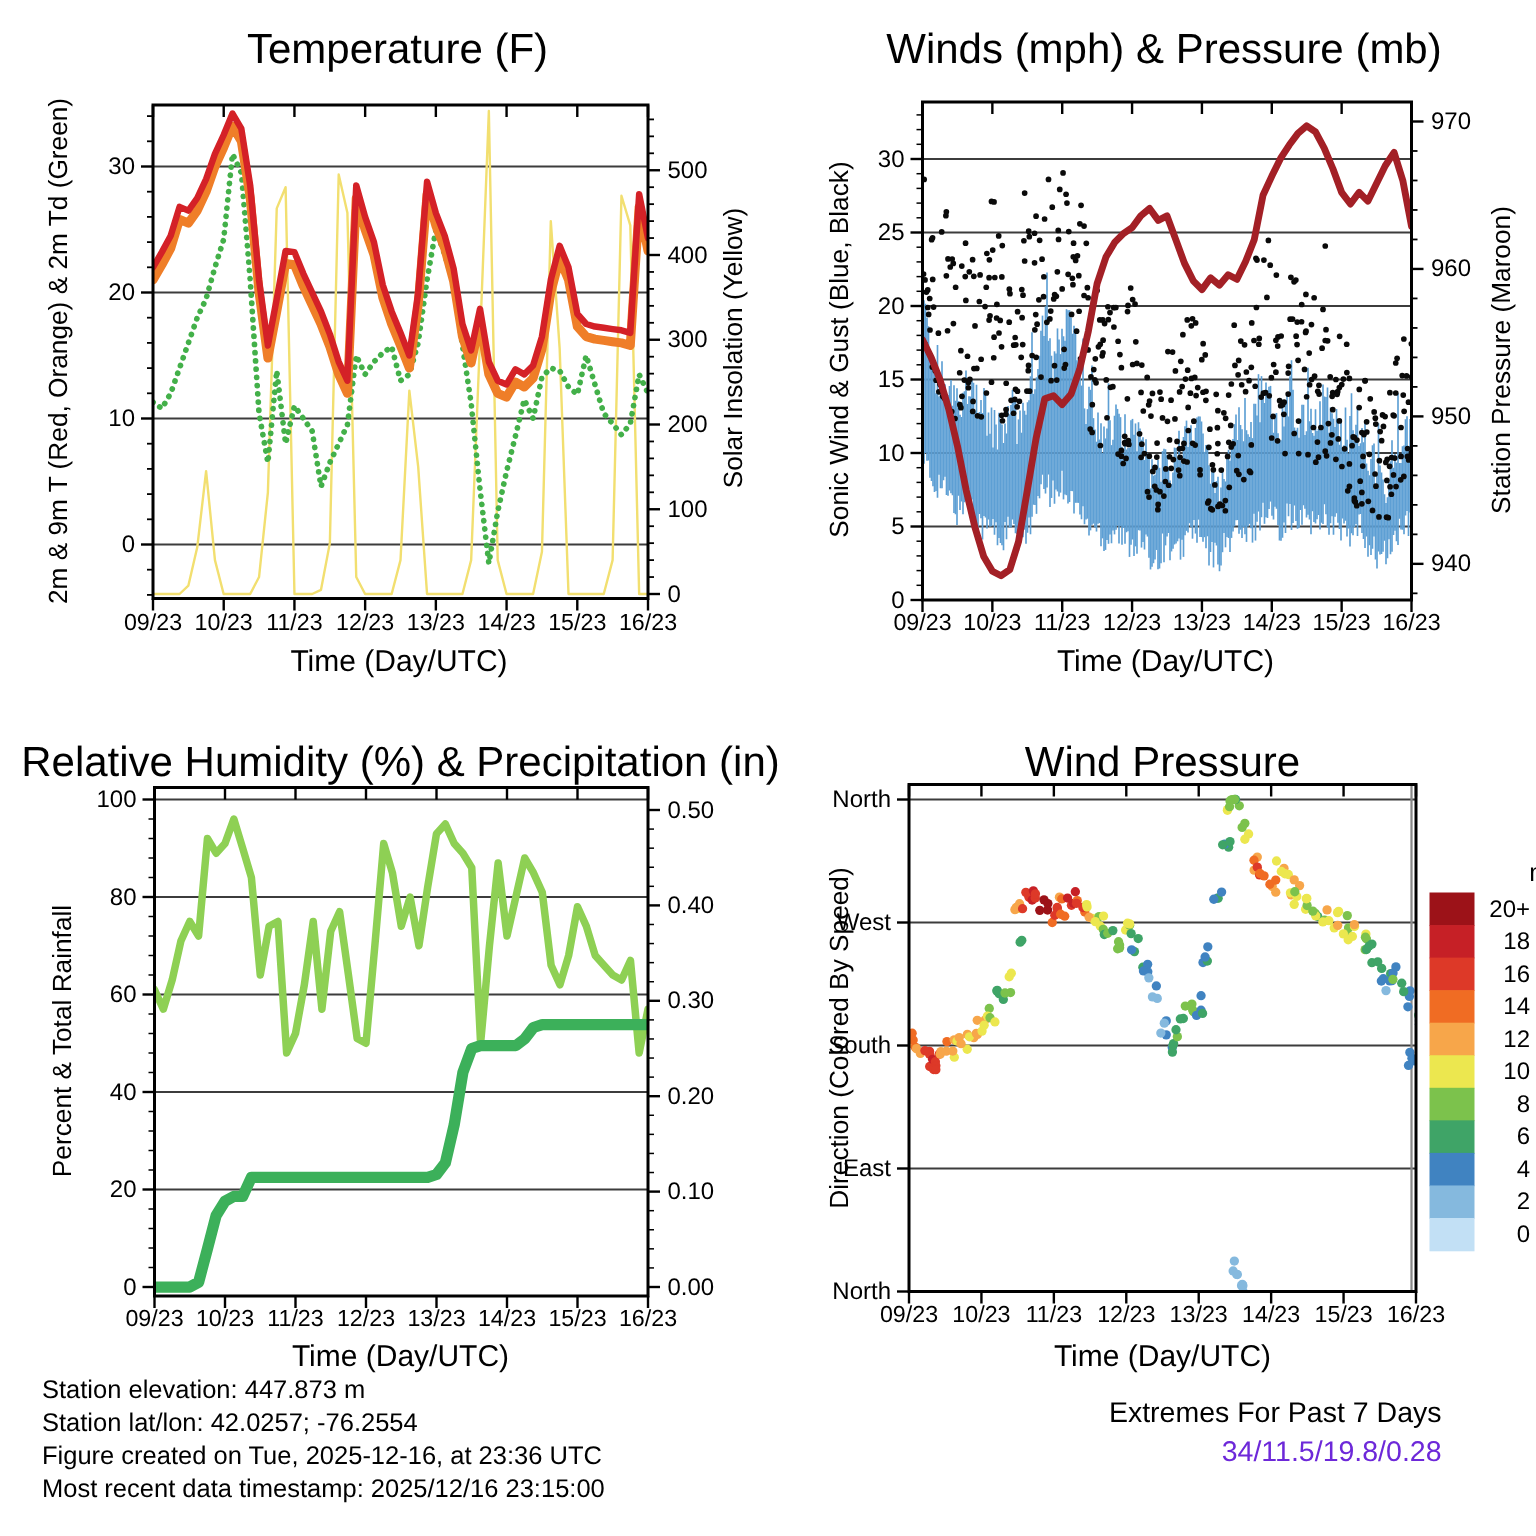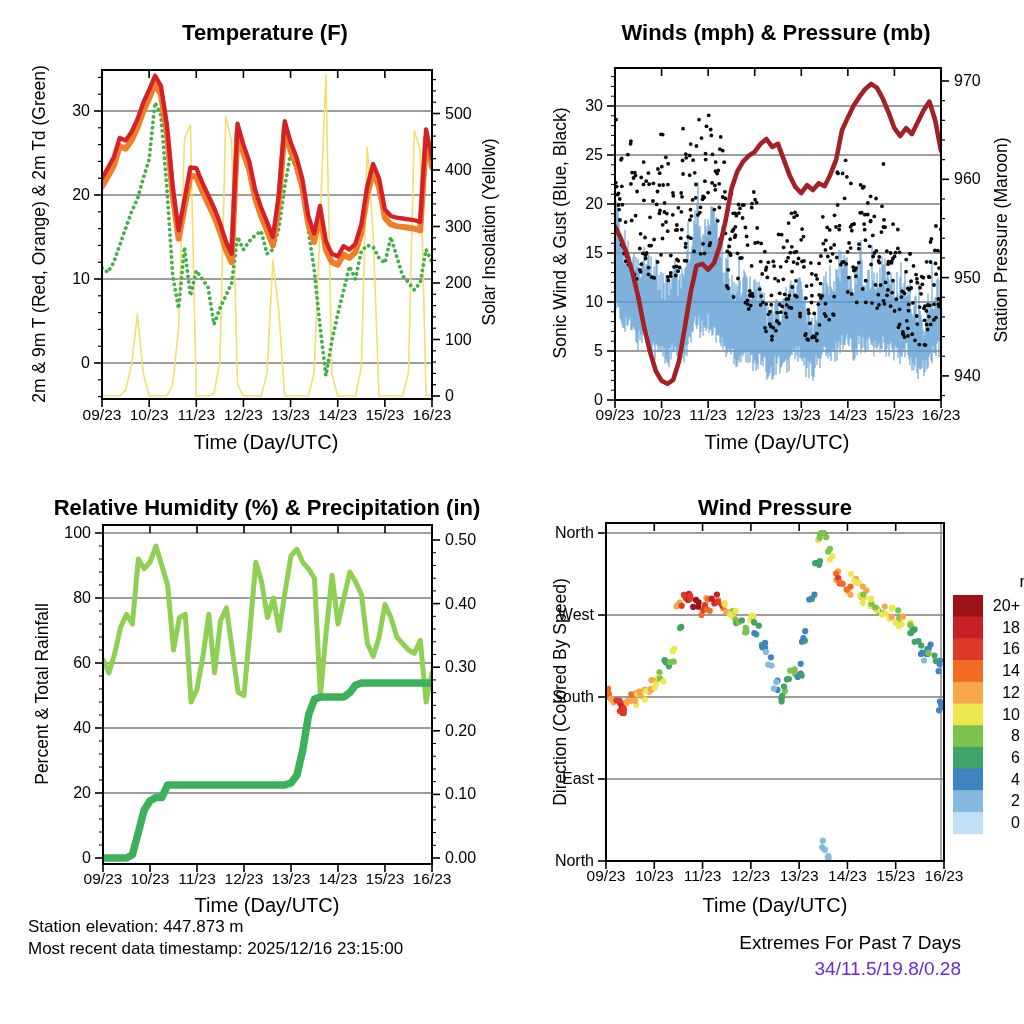--- a/index.html
+++ b/index.html
@@ -1,21 +1,21 @@
 <!DOCTYPE html>
 <html><head>
 <meta charset="utf-8">
 <style>
   html,body{margin:0;padding:0;background:#fff;}
   body{width:1024px;height:1024px;position:relative;overflow:hidden;
        font-family:"Liberation Sans",sans-serif;color:#000;}
   .abs{position:absolute;white-space:nowrap;}
   .ctr{transform:translate(-50%,-50%);}
   .rot{transform:translate(-50%,-50%) rotate(-90deg);}
-  .title{font-size:22px;font-weight:bold;}
+  .title{font-size:28px;}
   .axlab{font-size:20px;}
   .rlab{font-size:17.5px;}
   .footer-line{font-size:17px;line-height:22px;}
   .ext{font-size:19px;line-height:26px;text-align:right;}
   .ext-red{color:#6d28d9;}
   .cbar-title{font-size:17px;margin-left:32px;}
   svg text{user-select:none;}
 </style>
 </head>
 <body>
@@ -1514,19 +1514,21 @@
 
 <div class="abs ctr axlab" style="left:266px;top:442px">Time (Day/UTC)</div>
 <div class="abs ctr axlab" style="left:777px;top:442px">Time (Day/UTC)</div>
 <div class="abs ctr axlab" style="left:267px;top:905px">Time (Day/UTC)</div>
 <div class="abs ctr axlab" style="left:775px;top:905px">Time (Day/UTC)</div>
 
 <div class="abs ctr cbar-title" style="left:1004px;top:582px">mph</div>
 
 <div class="abs" style="left:28px;top:916px">
   <div class="footer-line">Station elevation: 447.873 m</div>
+  <div class="footer-line">Station lat/lon: 42.0257; -76.2554</div>
+  <div class="footer-line">Figure created on Tue, 2025-12-16, at 23:36 UTC</div>
   <div class="footer-line">Most recent data timestamp: 2025/12/16 23:15:00</div>
 </div>
 
 <div class="abs ext" style="right:63px;top:930px">
   <div>Extremes For Past 7 Days</div>
   <div class="ext-red">34/11.5/19.8/0.28</div>
 </div>
 
 </body></html>

